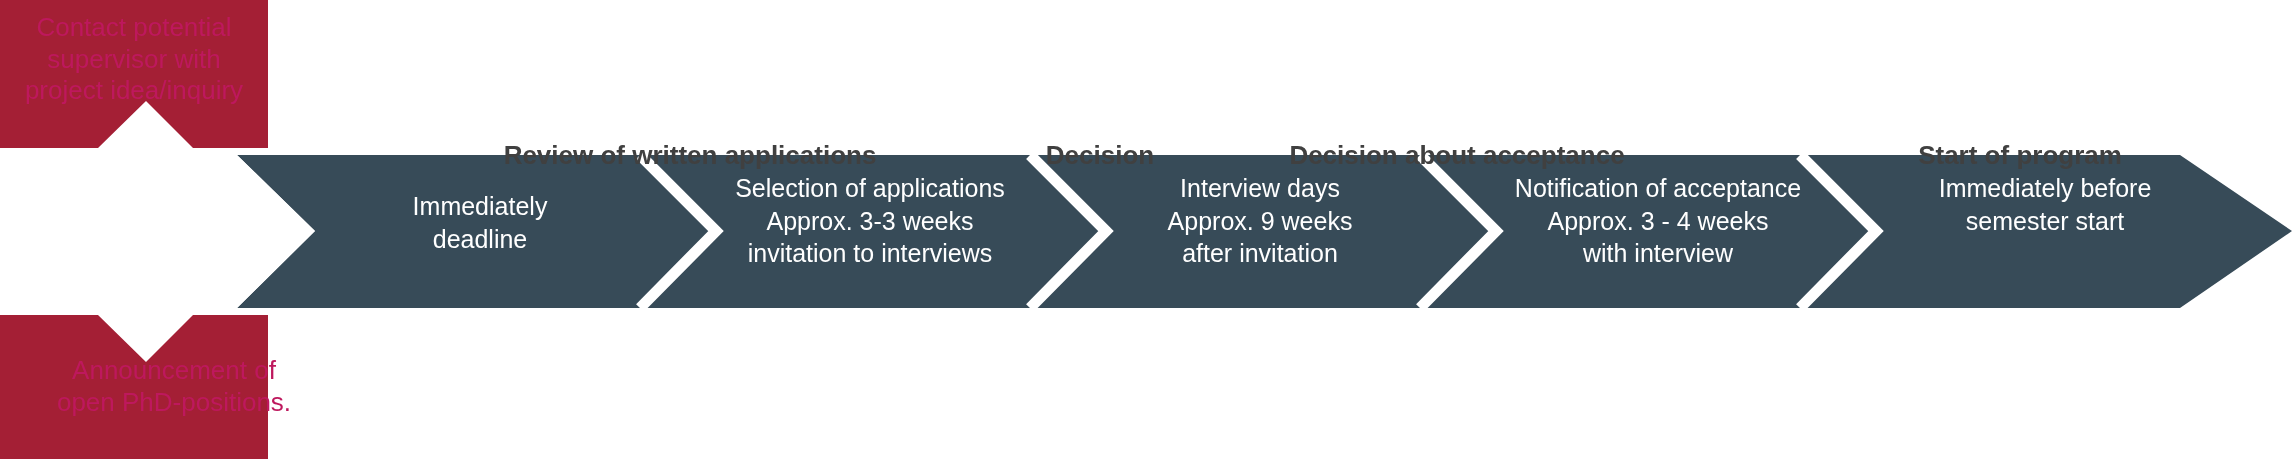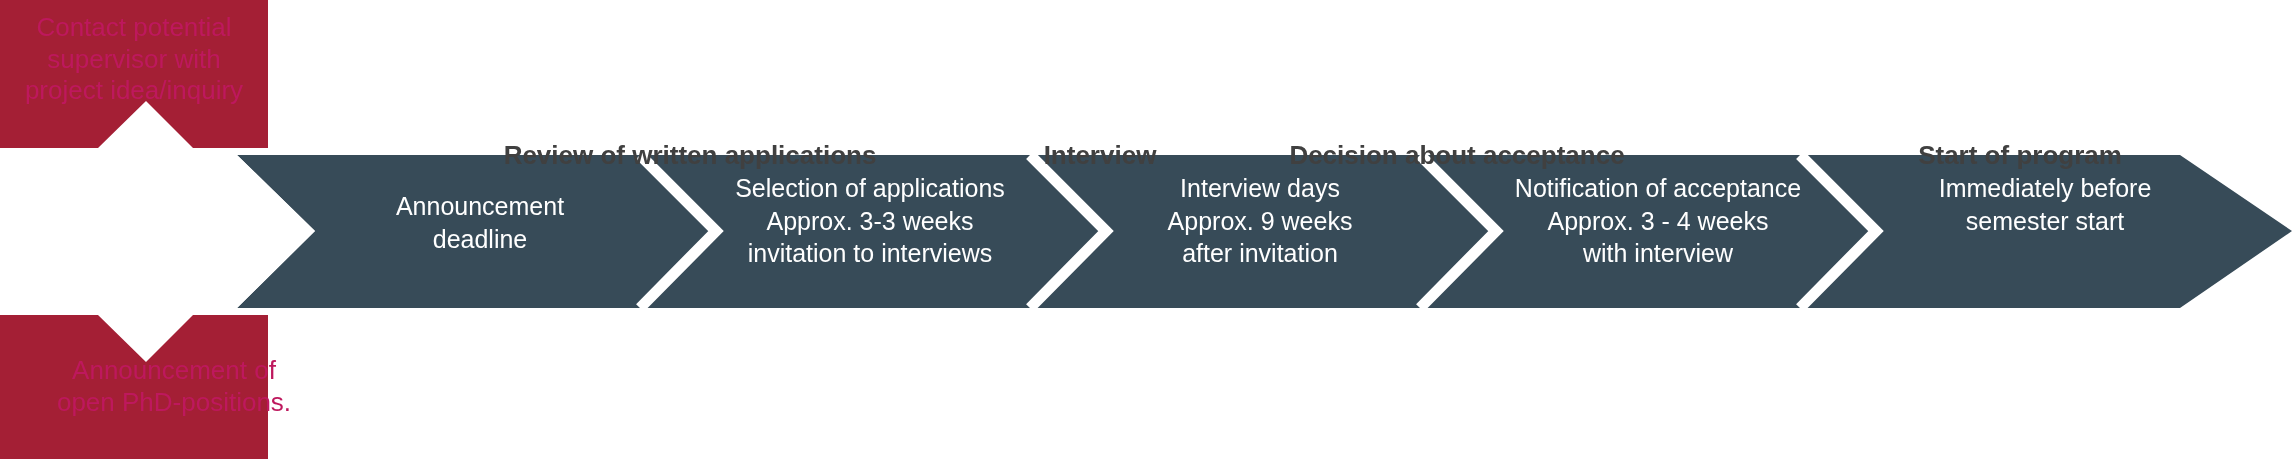--- a/index.html
+++ b/index.html
@@ -106,26 +106,26 @@
     <div>supervisor with</div>
     <div>project idea/inquiry</div>
   </div>
 
   <div class="callout-text" id="callout-bottom-text">
     <div>Announcement of</div>
     <div>open PhD-positions.</div>
   </div>
 
   <div class="stage-header" style="left:495px; width:390px;">Review of written applications</div>
-  <div class="stage-header" style="left:1005px; width:190px;">Interview</div>
+  <div class="stage-header" style="left:1005px; width:190px;">Decision</div>
   <div class="stage-header" style="left:1825px; width:390px;">Start of program</div>
   <div class="stage-header" style="left:1262px; width:390px;">Decision about acceptance</div>
 
   <div class="stage-body" style="left:330px; width:300px; top:190px;">
-    <span class="line">Announcement</span>
+    <span class="line">Immediately</span>
     <span class="line">deadline</span>
   </div>
 
   <div class="stage-body" style="left:715px; width:310px; top:172px;">
     <span class="line-bold">Selection of applications</span>
     <span class="line">Approx. 3-3 weeks</span>
     <span class="line">invitation to interviews</span>
   </div>
 
   <div class="stage-body" style="left:1110px; width:300px; top:172px;">

